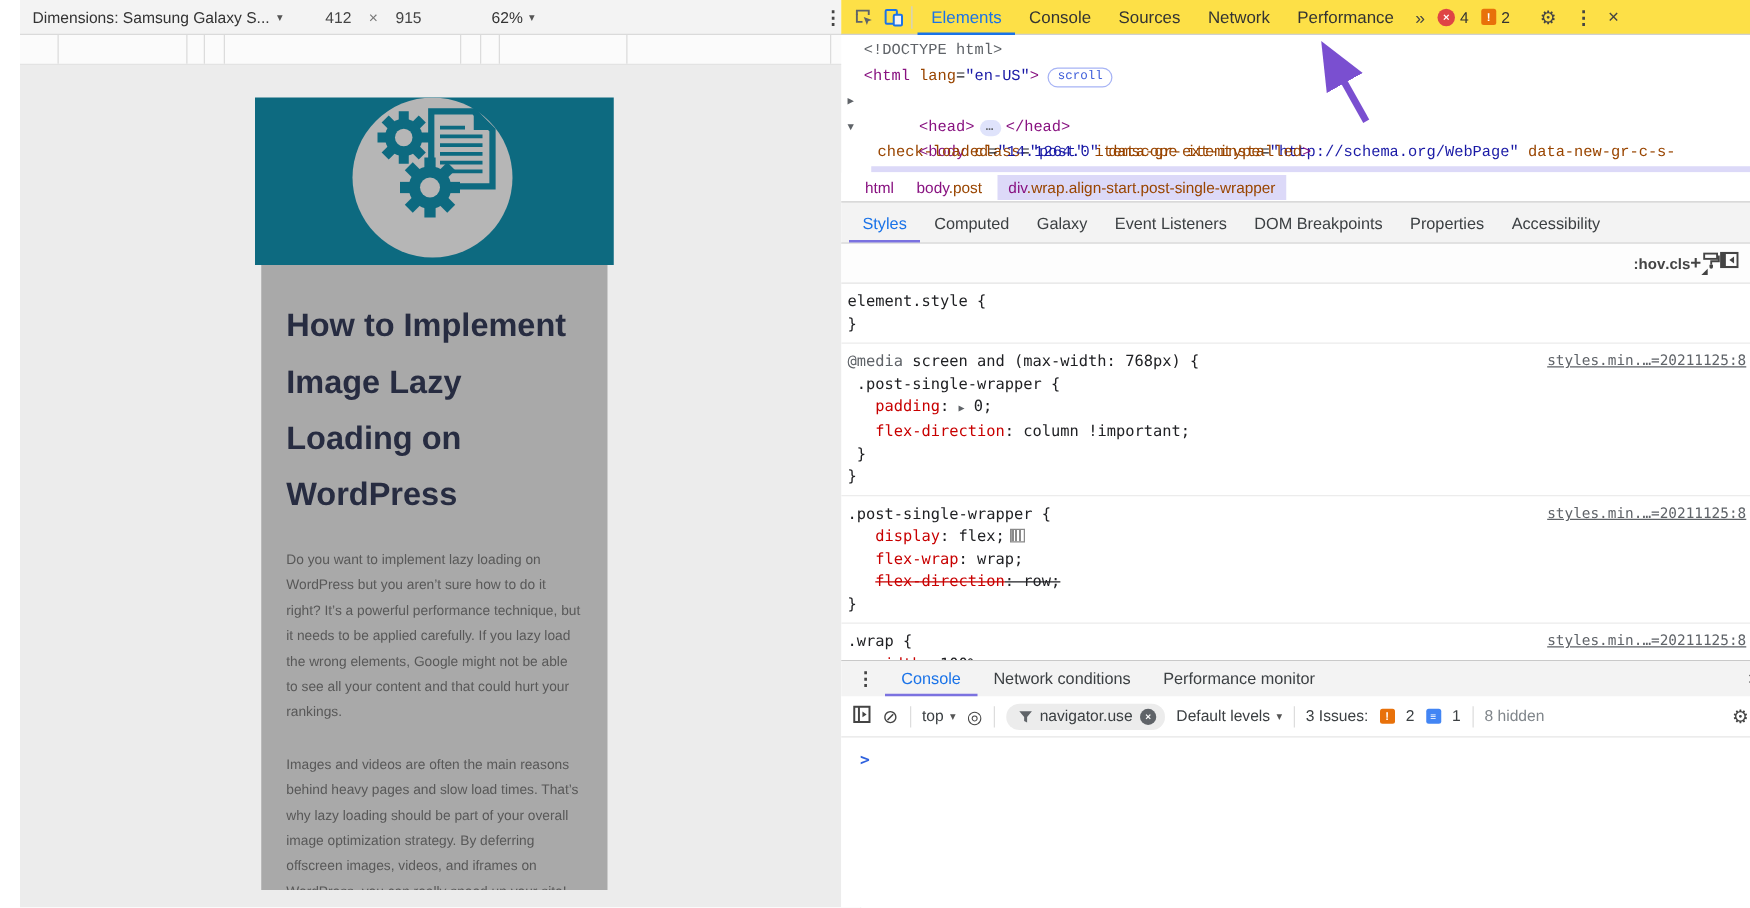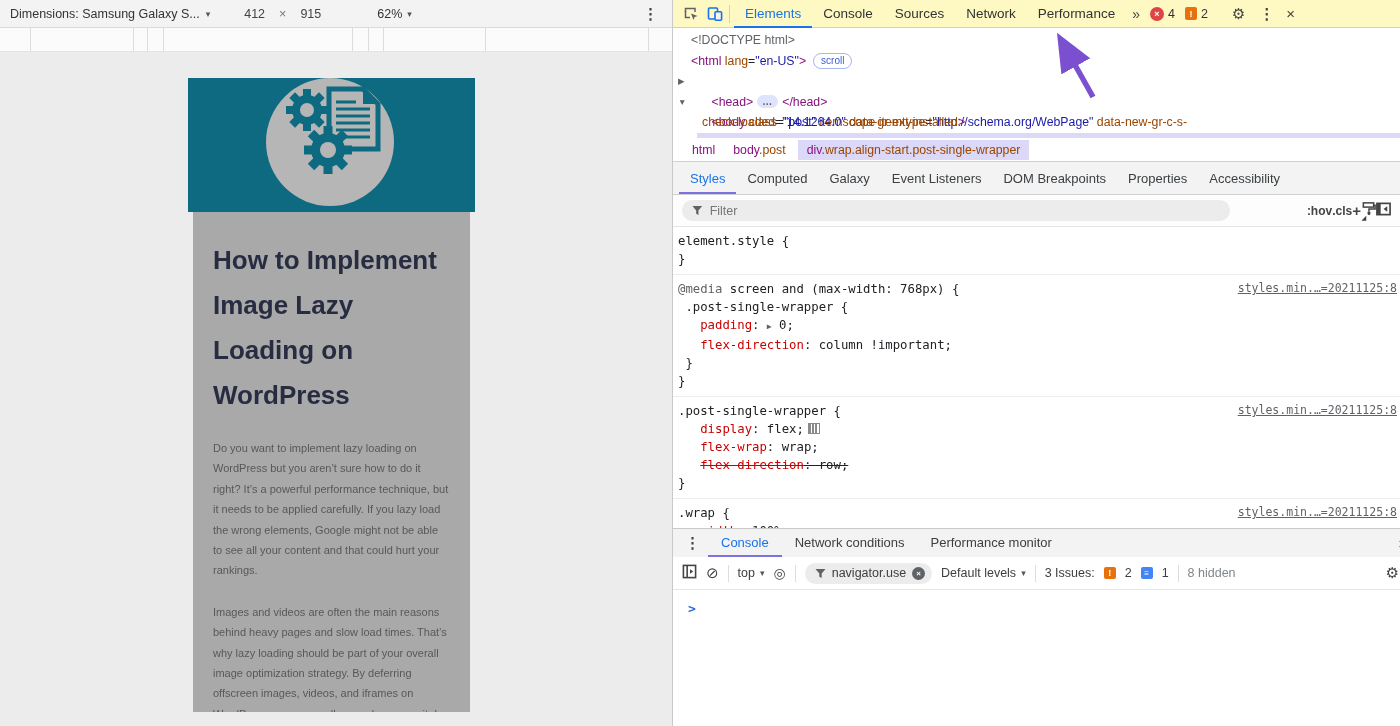--- a/index.html
+++ b/index.html
@@ -1,21 +1,21 @@
 <!DOCTYPE html>
 <html><head>
 <meta charset="utf-8">
 <style>
   * { margin:0; padding:0; box-sizing:border-box; }
   html,body { width:1400px; height:726px; }
   body { position:relative; overflow:hidden; background:#fff;
          font-family:"Liberation Sans", sans-serif; color:#202124; }
 
   
-  .left-pane { position:absolute; left:0; top:0; width:673px; height:726px;
+  .left-pane { position:absolute; left:16px; top:0; width:673px; height:726px;
                background:#ececec; border-right:1px solid #c9c9c9; }
   .dev-toolbar { height:28px; background:#f3f3f3; border-bottom:1px solid #dadada;
                  display:flex; align-items:center; font-size:12.5px; color:#333; padding:0 10px; }
   .dim-select { display:flex; align-items:center; gap:6px; cursor:default; }
   .caret { font-size:9px; color:#555; }
   .dim-num { margin-left:34px; color:#444; }
   .dim-x { margin:0 14px; color:#777; }
   .zoom-select { margin-left:56px; display:flex; gap:5px; align-items:center; }
   .kebab { margin-left:auto; font-size:15px; color:#444; font-weight:bold; padding:0 4px; }
 
@@ -24,40 +24,40 @@
 
   .article { position:absolute; left:188px; top:78px; width:287px; }
   .banner { height:134px; background:#0d6a80; overflow:hidden; }
   .article-body { margin:0 5px; background:#a9a9a9; height:500px; padding:26px 20px 0; overflow:hidden; }
   .article-title { font-size:26px; font-weight:bold; color:#272c41; line-height:45px; margin-bottom:20px; }
   .article-para { font-size:11px; line-height:20.4px; color:#585858; margin-bottom:21px; }
 
   
   .right-pane { position:absolute; left:673px; top:0; width:727px; height:726px; background:#fff; }
 
-  .topbar { height:28px; background:#fef9c3; border-bottom:1px solid #d0d0d0;
+  .topbar { height:28px; background:#fde047; border-bottom:1px solid #d0d0d0;
             display:flex; align-items:center; padding-left:6px; }
   .icon-btn { width:24px; height:26px; display:flex; align-items:center; justify-content:center; }
   .topbar-sep { width:1px; height:18px; background:#d0d0d0; margin:0 4px 0 2px; }
   .mtab { padding:0 11px; height:28px; line-height:27px; font-size:13.5px; color:#333; }
   .mtab.active { color:#1a73e8; border-bottom:2px solid #1a73e8; }
   .more-tabs { font-size:14px; color:#444; padding:0 6px; }
   .err-badge { display:flex; align-items:center; gap:4px; margin-left:4px; }
   .err-circle { width:14px; height:14px; border-radius:50%; background:#df4545; color:#fff;
                 font-size:9px; font-weight:bold; display:flex; align-items:center; justify-content:center; }
   .warn-badge { display:flex; align-items:center; gap:4px; margin-left:10px; }
   .warn-square { width:12px; height:13px; border-radius:2px; background:#e8710a; color:#fff;
                  font-size:9px; font-weight:bold; display:flex; align-items:center; justify-content:center; }
   .badge-count { font-size:12.5px; color:#333; }
   .gear { font-size:15px; color:#444; margin-left:24px; }
   .topbar .kebab { margin-left:10px; }
   .close-x { font-size:15px; color:#444; margin-left:8px; margin-right:-7px; }
 
   
-  .tree { height:110px; padding-top:2px; font-family:Liberation Sans, sans-serif;
+  .tree { height:110px; padding-top:2px; font-family:Liberation Mono, monospace;
           font-size:12.3px; color:#202124; overflow:hidden; }
   .tline { height:20.6px; line-height:20.6px; white-space:pre; padding-left:18px; position:relative; }
   .tline .tw-caret { position:absolute; left:5px; top:0; font-size:8.5px; color:#5f6368; }
   .tline.cont { padding-left:29px; }
   .hl-strip { height:5px; background:#dcd9f8; margin-left:24px; }
 
   .tk.tag  { color:#881280; }
   .tk.attr { color:#994500;margin-top:18px; }
   .tk.val  { color:#1a1aa6; }
   .tk.gray { color:#5f6368; }
@@ -262,26 +262,20 @@
     <span class="stab active">Styles</span>
     <span class="stab">Computed</span>
     <span class="stab">Galaxy</span>
     <span class="stab">Event Listeners</span>
     <span class="stab">DOM Breakpoints</span>
     <span class="stab">Properties</span>
     <span class="stab">Accessibility</span>
   </div>
 
   <div class="filterbar">
-    <div class="fpill">
-      <svg width="11" height="11" viewBox="0 0 12 12">
-        <path d="M0.5 1 h11 l-4.2 5 v5 l-2.6 -1.4 v-3.6 z" fill="#5f6368"></path>
-      </svg>
-      <input class="filter-input" placeholder="Filter" style="">
-    </div>
     <div class="fctls">
       <span class="fctl">:hov</span>
       <span class="fctl">.cls</span>
       <span class="fctl plus-ctl"><span>+</span><span class="mini-caret">◢</span></span>
       <span>
         <svg width="15" height="15" viewBox="0 0 16 16">
           <rect x="2.5" y="2" width="11" height="4.5" fill="none" stroke="#444" stroke-width="1.6"></rect>
           <path d="M13.5 4.5 h1.5 v4 h-6.5 v3" fill="none" stroke="#444" stroke-width="1.6"></path>
           <path d="M7 11.5 v2 a1.5 1.5 0 0 0 3 0 v-2 z" fill="#444"></path>
         </svg>

